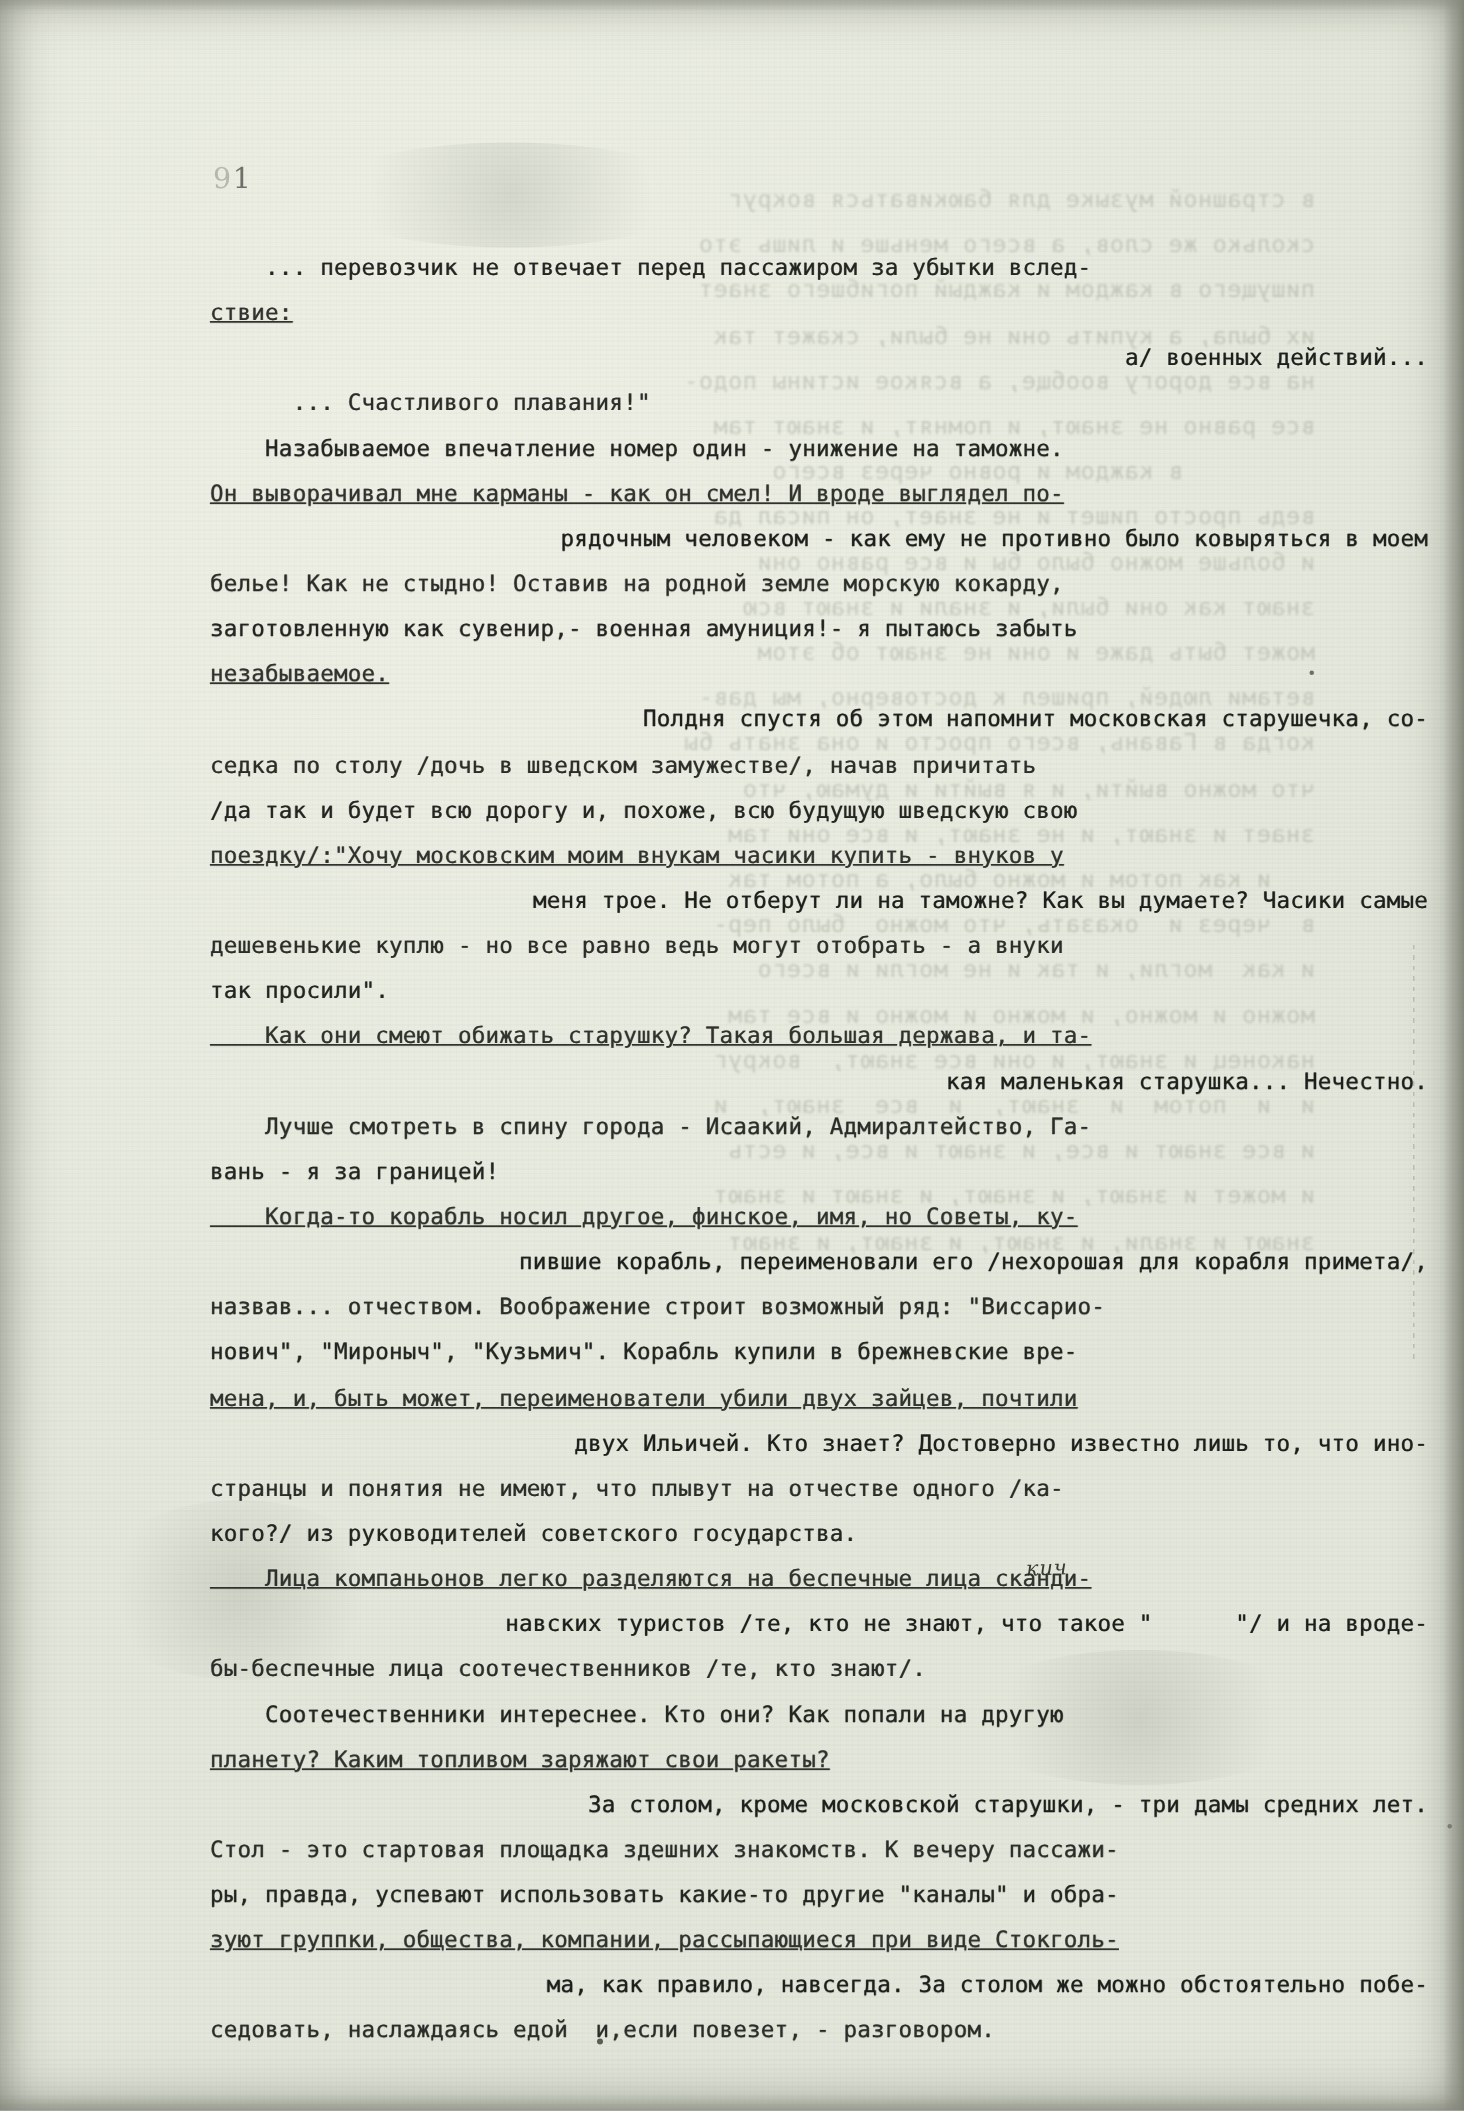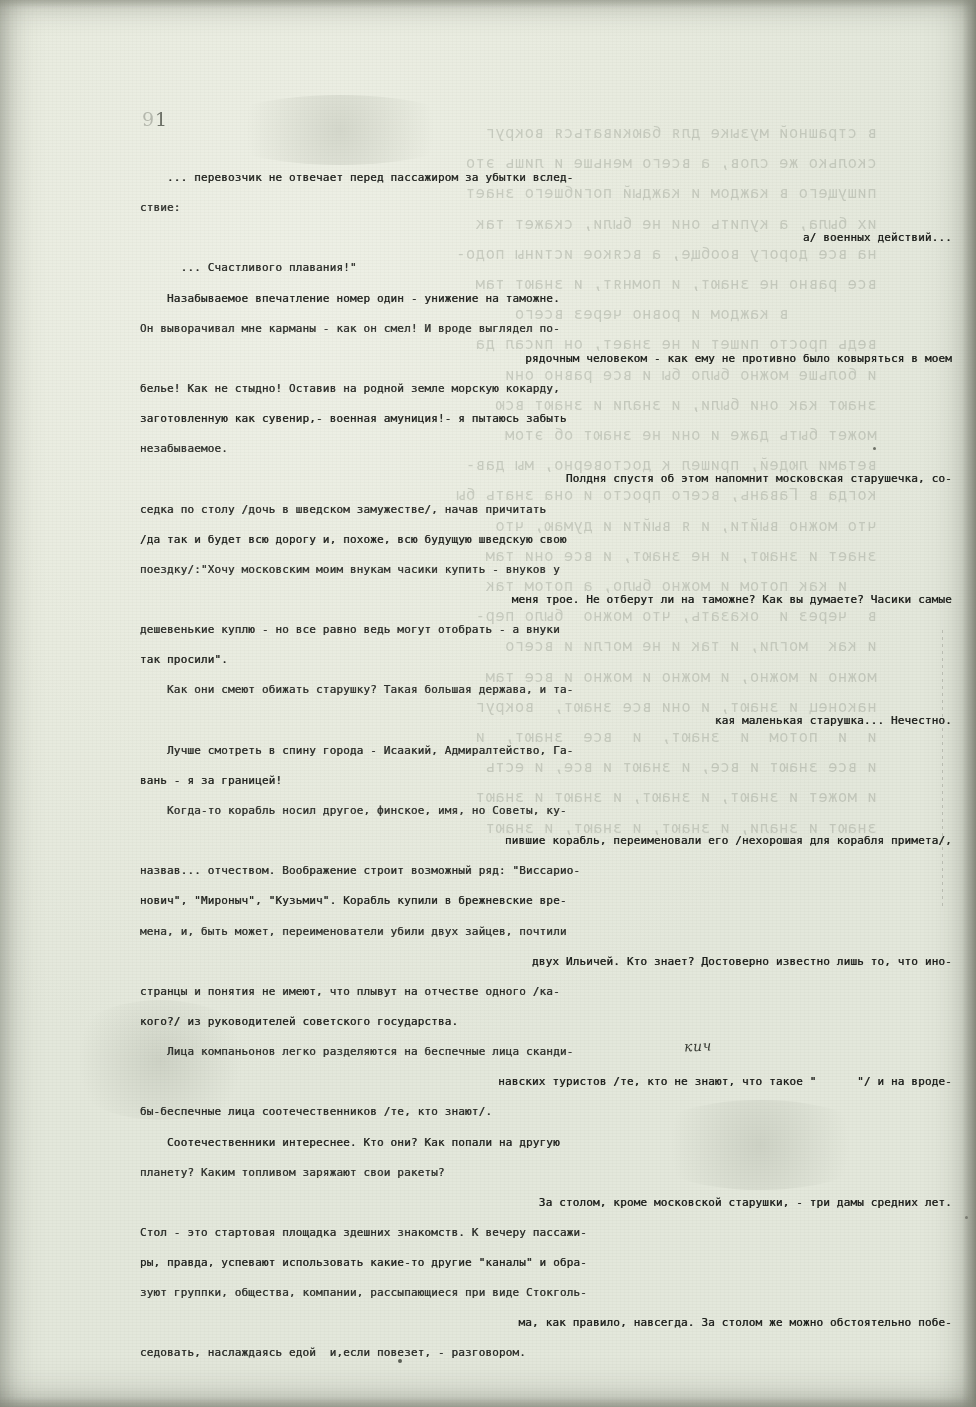--- a/index.html
+++ b/index.html
@@ -128,39 +128,39 @@
     opacity: .78;
     font-family: "DejaVu Serif", "Liberation Serif", serif;
   }
   .page-number .faded-digit { opacity: .42; }
 
   .body-text {
     position: absolute;
     left: 128px;
     top: 163px;
     width: 812px;
-    font-size: 11px;
+    font-size: 15px;
     line-height: 30.15px;
     letter-spacing: .15px;
     color: #1d1f1c;
     white-space: pre;
     text-shadow:
        .35px 0 0 rgba(35,38,32,.45),
       -.35px 0 0 rgba(35,38,32,.30),
        0 .35px 0 rgba(35,38,32,.30);
   }
 
   .body-text .ln {
     display: block;
     height: 30.15px;
   }
 
   
   .ink-1 { opacity: .97; }
-  .ink-2 { opacity: .90; }
+  .ink-2 { opacity: .90; text-decoration: underline; }
   .ink-3 { opacity: 1; text-align: right; }
   .ink-4 { opacity: .93; }
 
   
   .handwritten {
     position: absolute;
     left: 672px;
     top: 1038px;
     font-family: "DejaVu Serif", "Liberation Serif", serif;
     font-style: italic;

